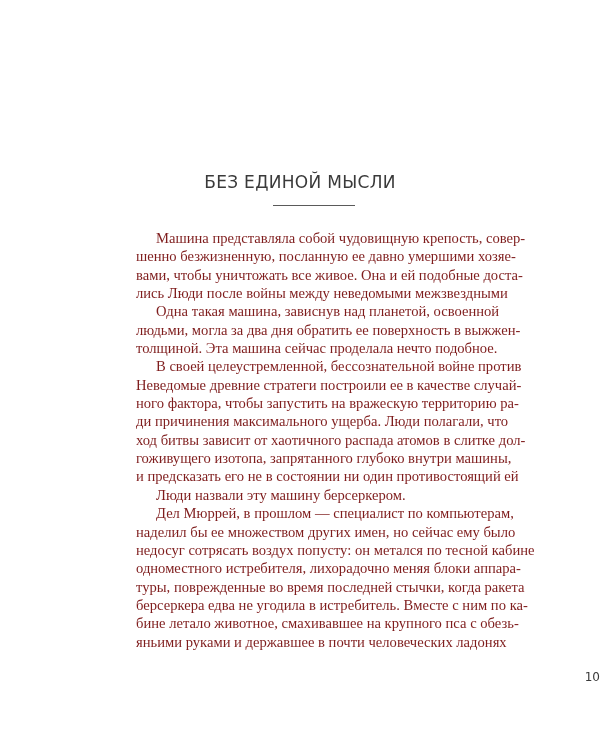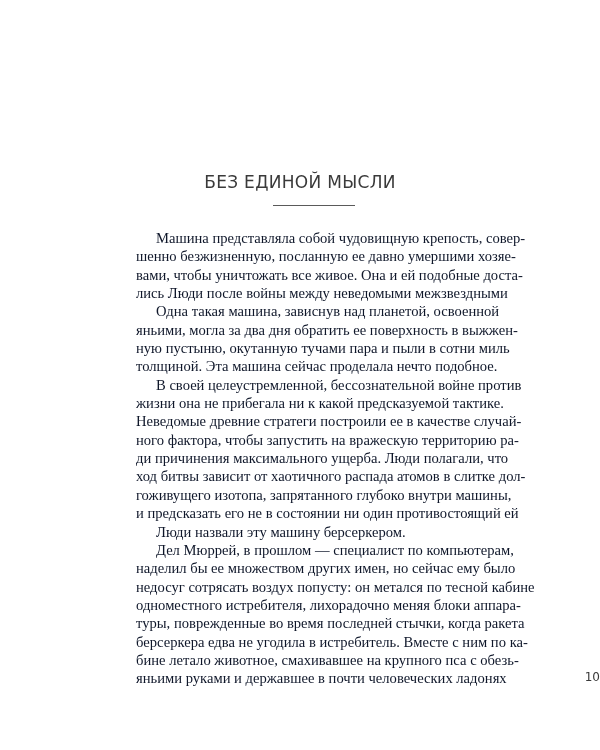--- a/index.html
+++ b/index.html
@@ -42,21 +42,21 @@
     border-top: 1px solid #5a5a5a;
   }
   .body-text {
     position: absolute;
     top: 229px;
     left: 136px;
     width: 358px;
     font-family: "Liberation Serif", serif;
     font-size: 14.6px;
     line-height: 18.35px;
-    color: #0f172a;
+    color: #7f1d1d;
   }
   .line {
     display: block;
     height: 18.35px;
     white-space: nowrap;
     text-align: justify;
     text-align-last: justify;
   }
   .line.indent {
     padding-left: 20px;
@@ -83,26 +83,24 @@
   <div class="title-rule"></div>
 
   <div class="body-text">
 
     <span class="line indent">Машина представляла собой чудовищную крепость, совер-</span>
     <span class="line">шенно безжизненную, посланную ее давно умершими хозяе-</span>
     <span class="line">вами, чтобы уничтожать все живое. Она и ей подобные доста-</span>
     <span class="line">лись Люди после войны между неведомыми межзвездными</span>
 
     <span class="line indent">Одна такая машина, зависнув над планетой, освоенной</span>
-    <span class="line">яньими, могла за два дня обратить ее поверхность в выжжен-</span>
-    <span class="line">ную пустыню, окутанную тучами пара и пыли в сотни миль</span>
+    <span class="line">людьми, могла за два дня обратить ее поверхность в выжжен-</span>
     <span class="line last">толщиной. Эта машина сейчас проделала нечто подобное.</span>
 
     <span class="line indent">В своей целеустремленной, бессознательной войне против</span>
-    <span class="line">жизни она не прибегала ни к какой предсказуемой тактике.</span>
     <span class="line">Неведомые древние стратеги построили ее в качестве случай-</span>
     <span class="line">ного фактора, чтобы запустить на вражескую территорию ра-</span>
     <span class="line">ди причинения максимального ущерба. Люди полагали, что</span>
     <span class="line">ход битвы зависит от хаотичного распада атомов в слитке дол-</span>
     <span class="line">гоживущего изотопа, запрятанного глубоко внутри машины,</span>
     <span class="line">и предсказать его не в состоянии ни один противостоящий ей</span>
 
     <span class="line indent last">Люди назвали эту машину берсеркером.</span>
 
     <span class="line indent">Дел Мюррей, в прошлом — специалист по компьютерам,</span>

